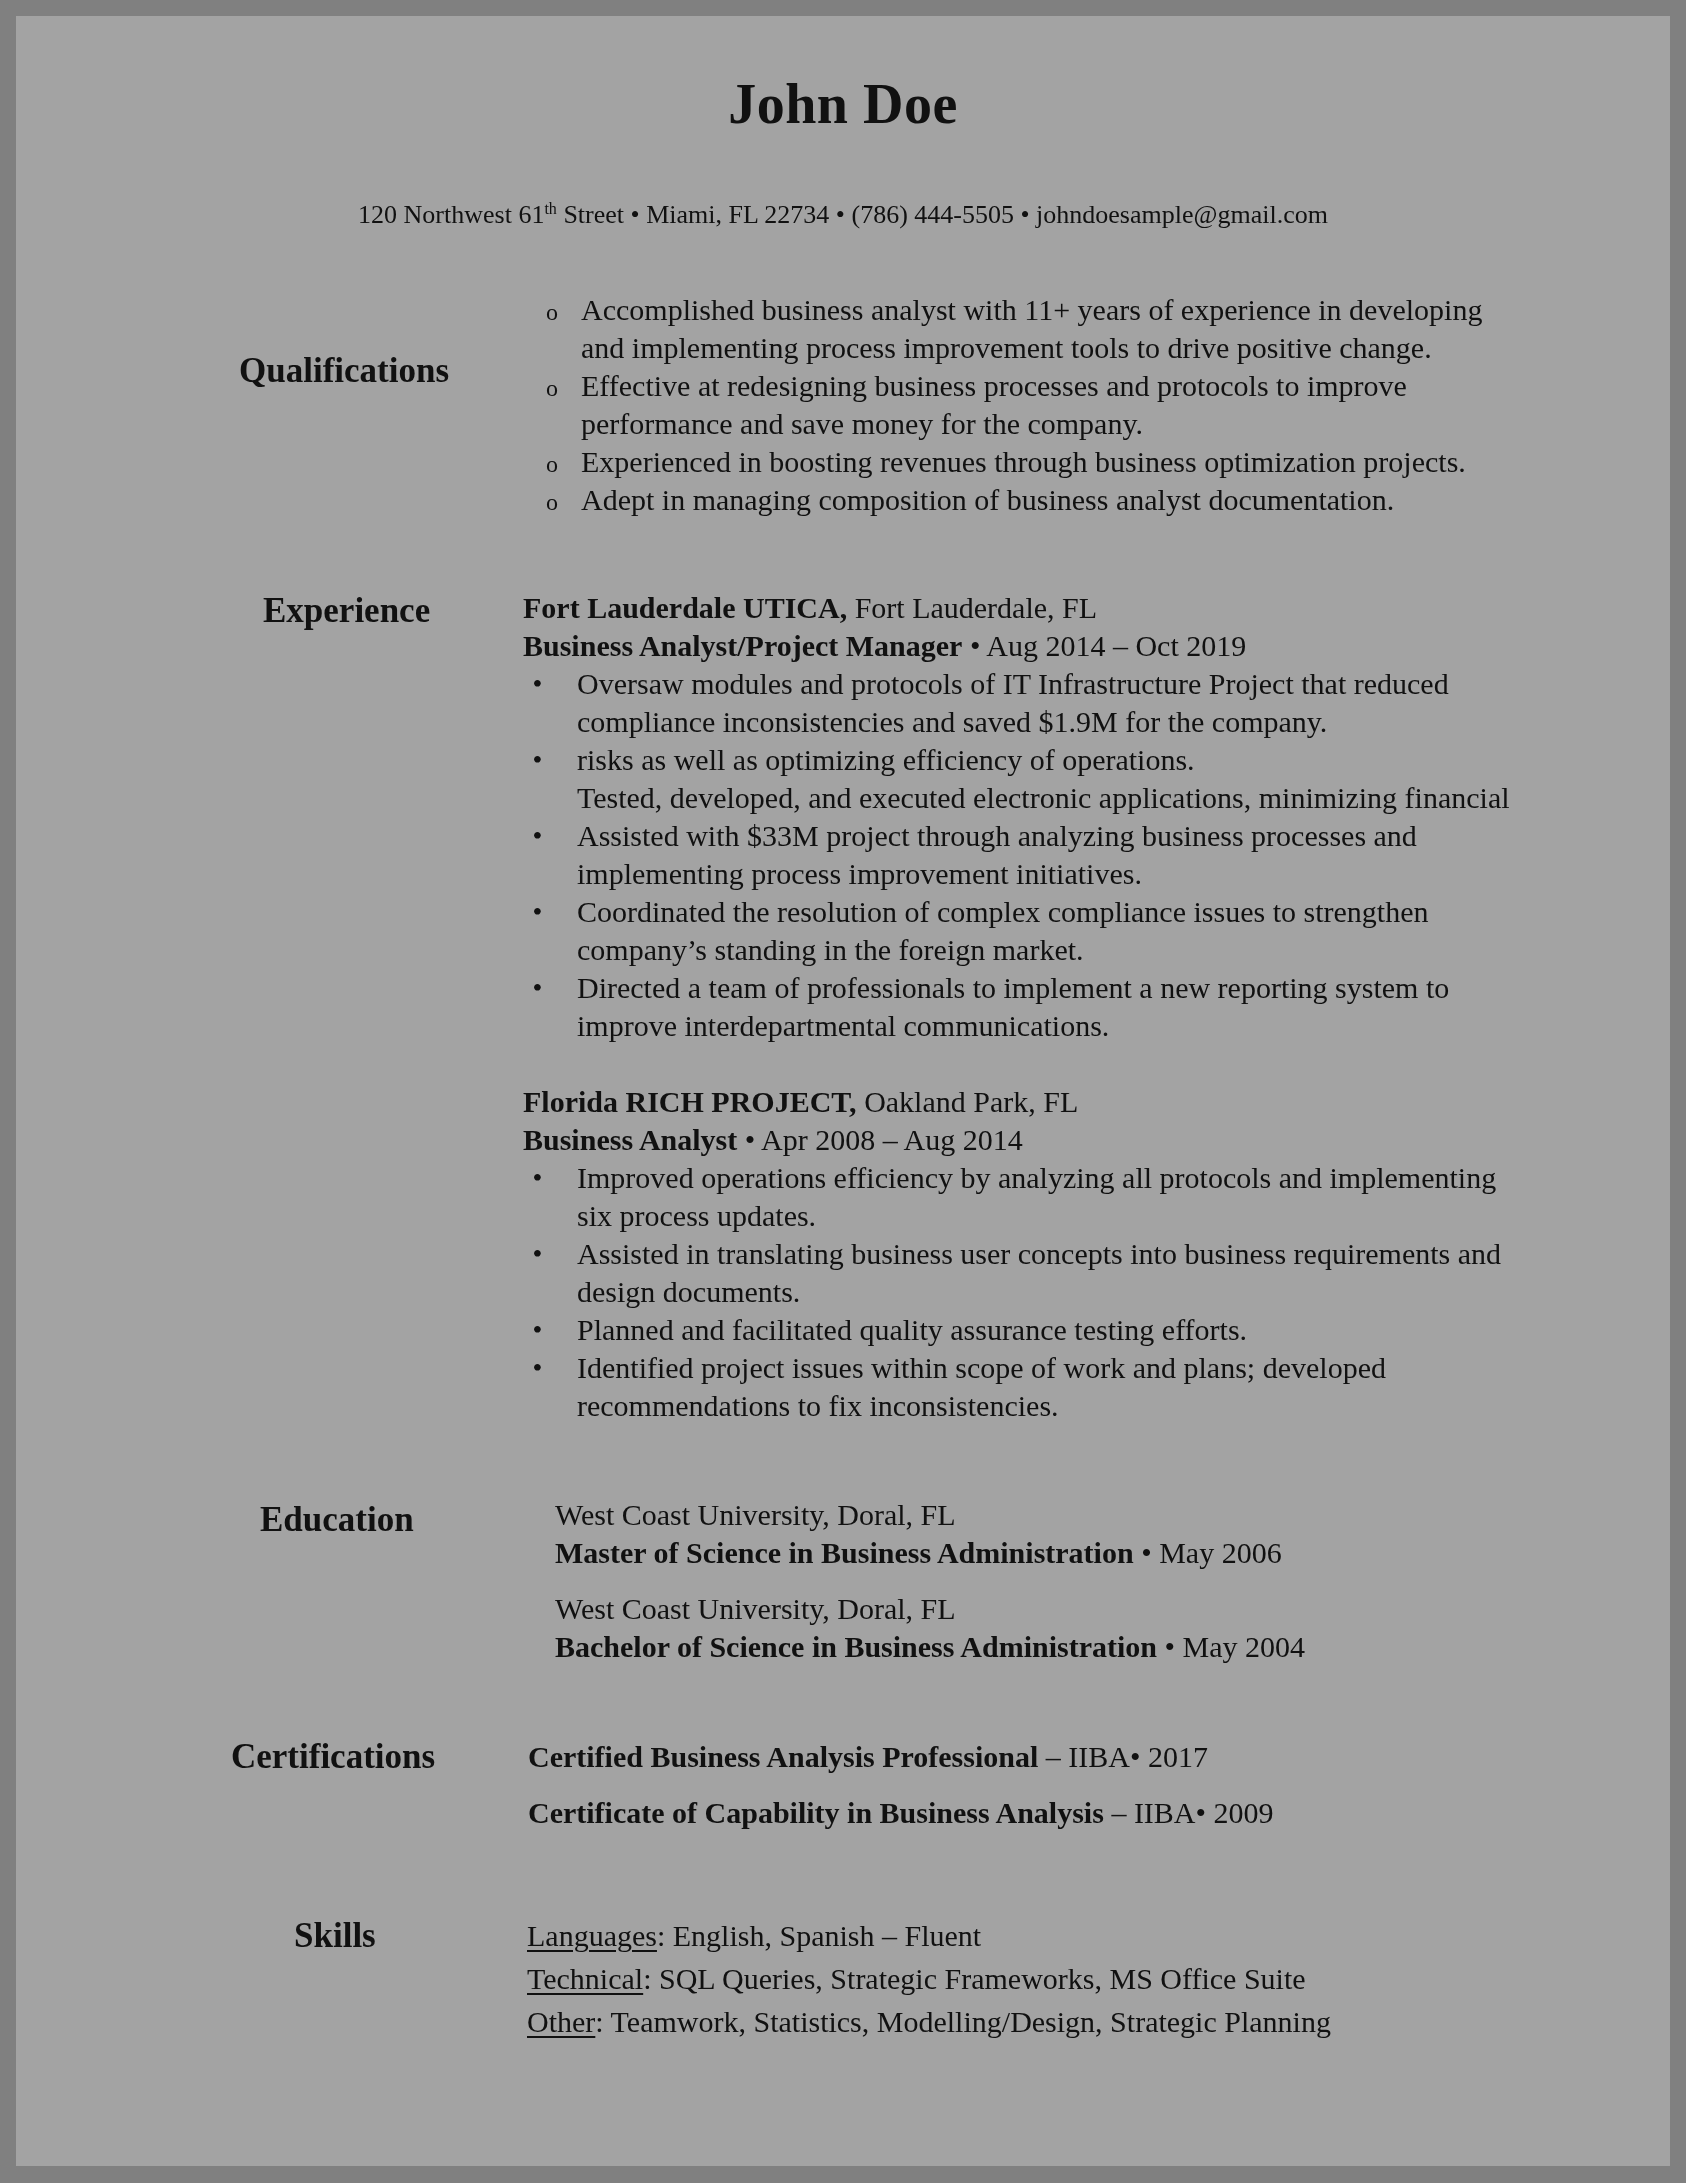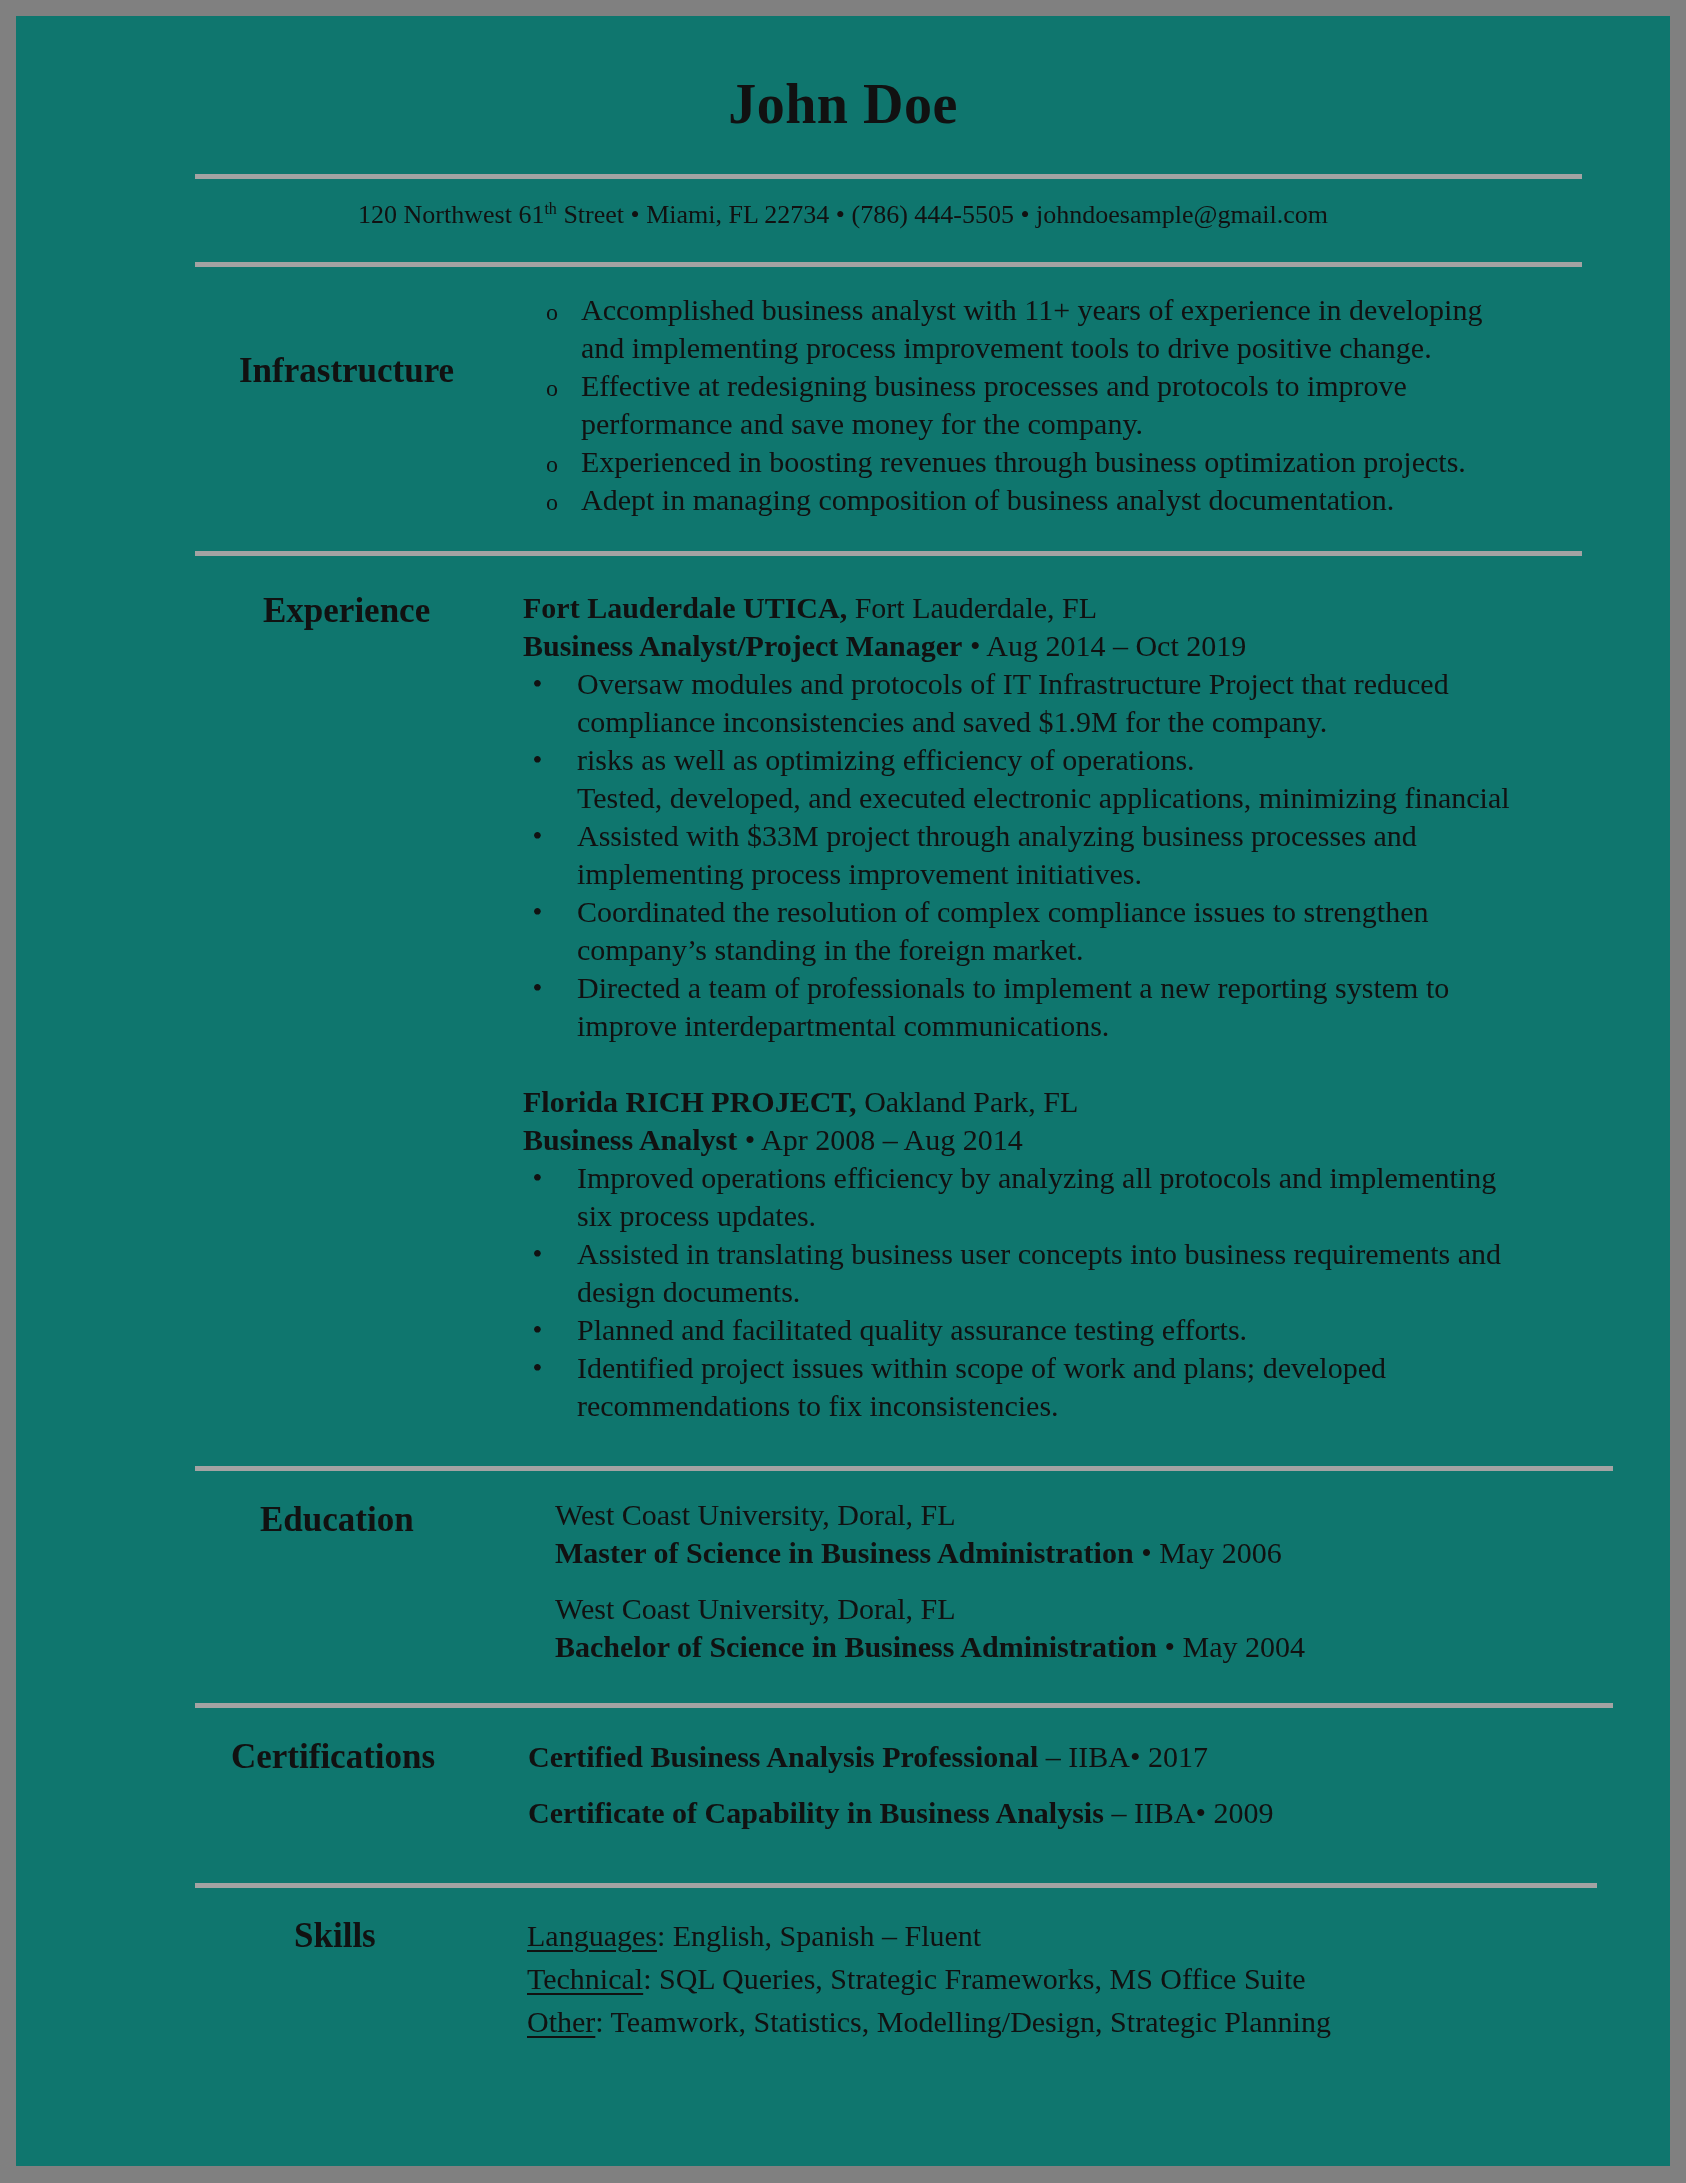--- a/index.html
+++ b/index.html
@@ -6,21 +6,21 @@
     body {
       width: 1686px; height: 2183px; overflow: hidden;
       background: #808080;
       position: relative;
       font-family: "Liberation Serif", "DejaVu Serif", serif;
       color: #111;
     }
     .page {
       position: absolute; left: 16px; top: 16px;
       width: 1654px; height: 2150px;
-      background: #0f766e;
+      background: #a3a3a3;
     }
     .abs { position: absolute; white-space: nowrap; }
     .rule {
       position: absolute; height: 4.7px; background: #a3a3a3;
     }
     .name {
       left: 0; width: 1654px; text-align: center;
       top: 56px; font-size: 56px; font-weight: bold; letter-spacing: 0.5px;
     }
     .contact {
@@ -42,21 +42,21 @@
 
 <div class="page">
 
   <div class="abs name">John Doe</div>
   <div class="rule" style="left:179px; top:158px; width:1387px;"></div>
   <div class="abs contact">
     <span><span>120 Northwest 61</span><sup>th</sup><span> Street</span></span><span> • </span><span>Miami, FL 22734</span><span> • </span><span>(786) 444-5505</span><span> • </span><span>johndoesample@gmail.com</span>
   </div>
   <div class="rule" style="left:179px; top:246px; width:1387px;"></div>
 
-  <div class="abs heading" style="left:223px; top:335px;">Infrastructure</div>
+  <div class="abs heading" style="left:223px; top:335px;">Qualifications</div>
   <div class="abs body-text" style="left:565px; top:275px;" id="qual-list">
       <div class="item" style="padding-left: 0px;">
         <span class="mark bullet-o" style="left: -35px; top: 1.9px;">o</span>
         <div>Accomplished business analyst with 11+ years of experience in developing</div>
         <div>and implementing process improvement tools to drive positive change.</div>
       </div>
       <div class="item" style="padding-left: 0px;">
         <span class="mark bullet-o" style="left: -35px; top: 1.9px;">o</span>
         <div>Effective at redesigning business processes and protocols to improve</div>
         <div>performance and save money for the company.</div>

